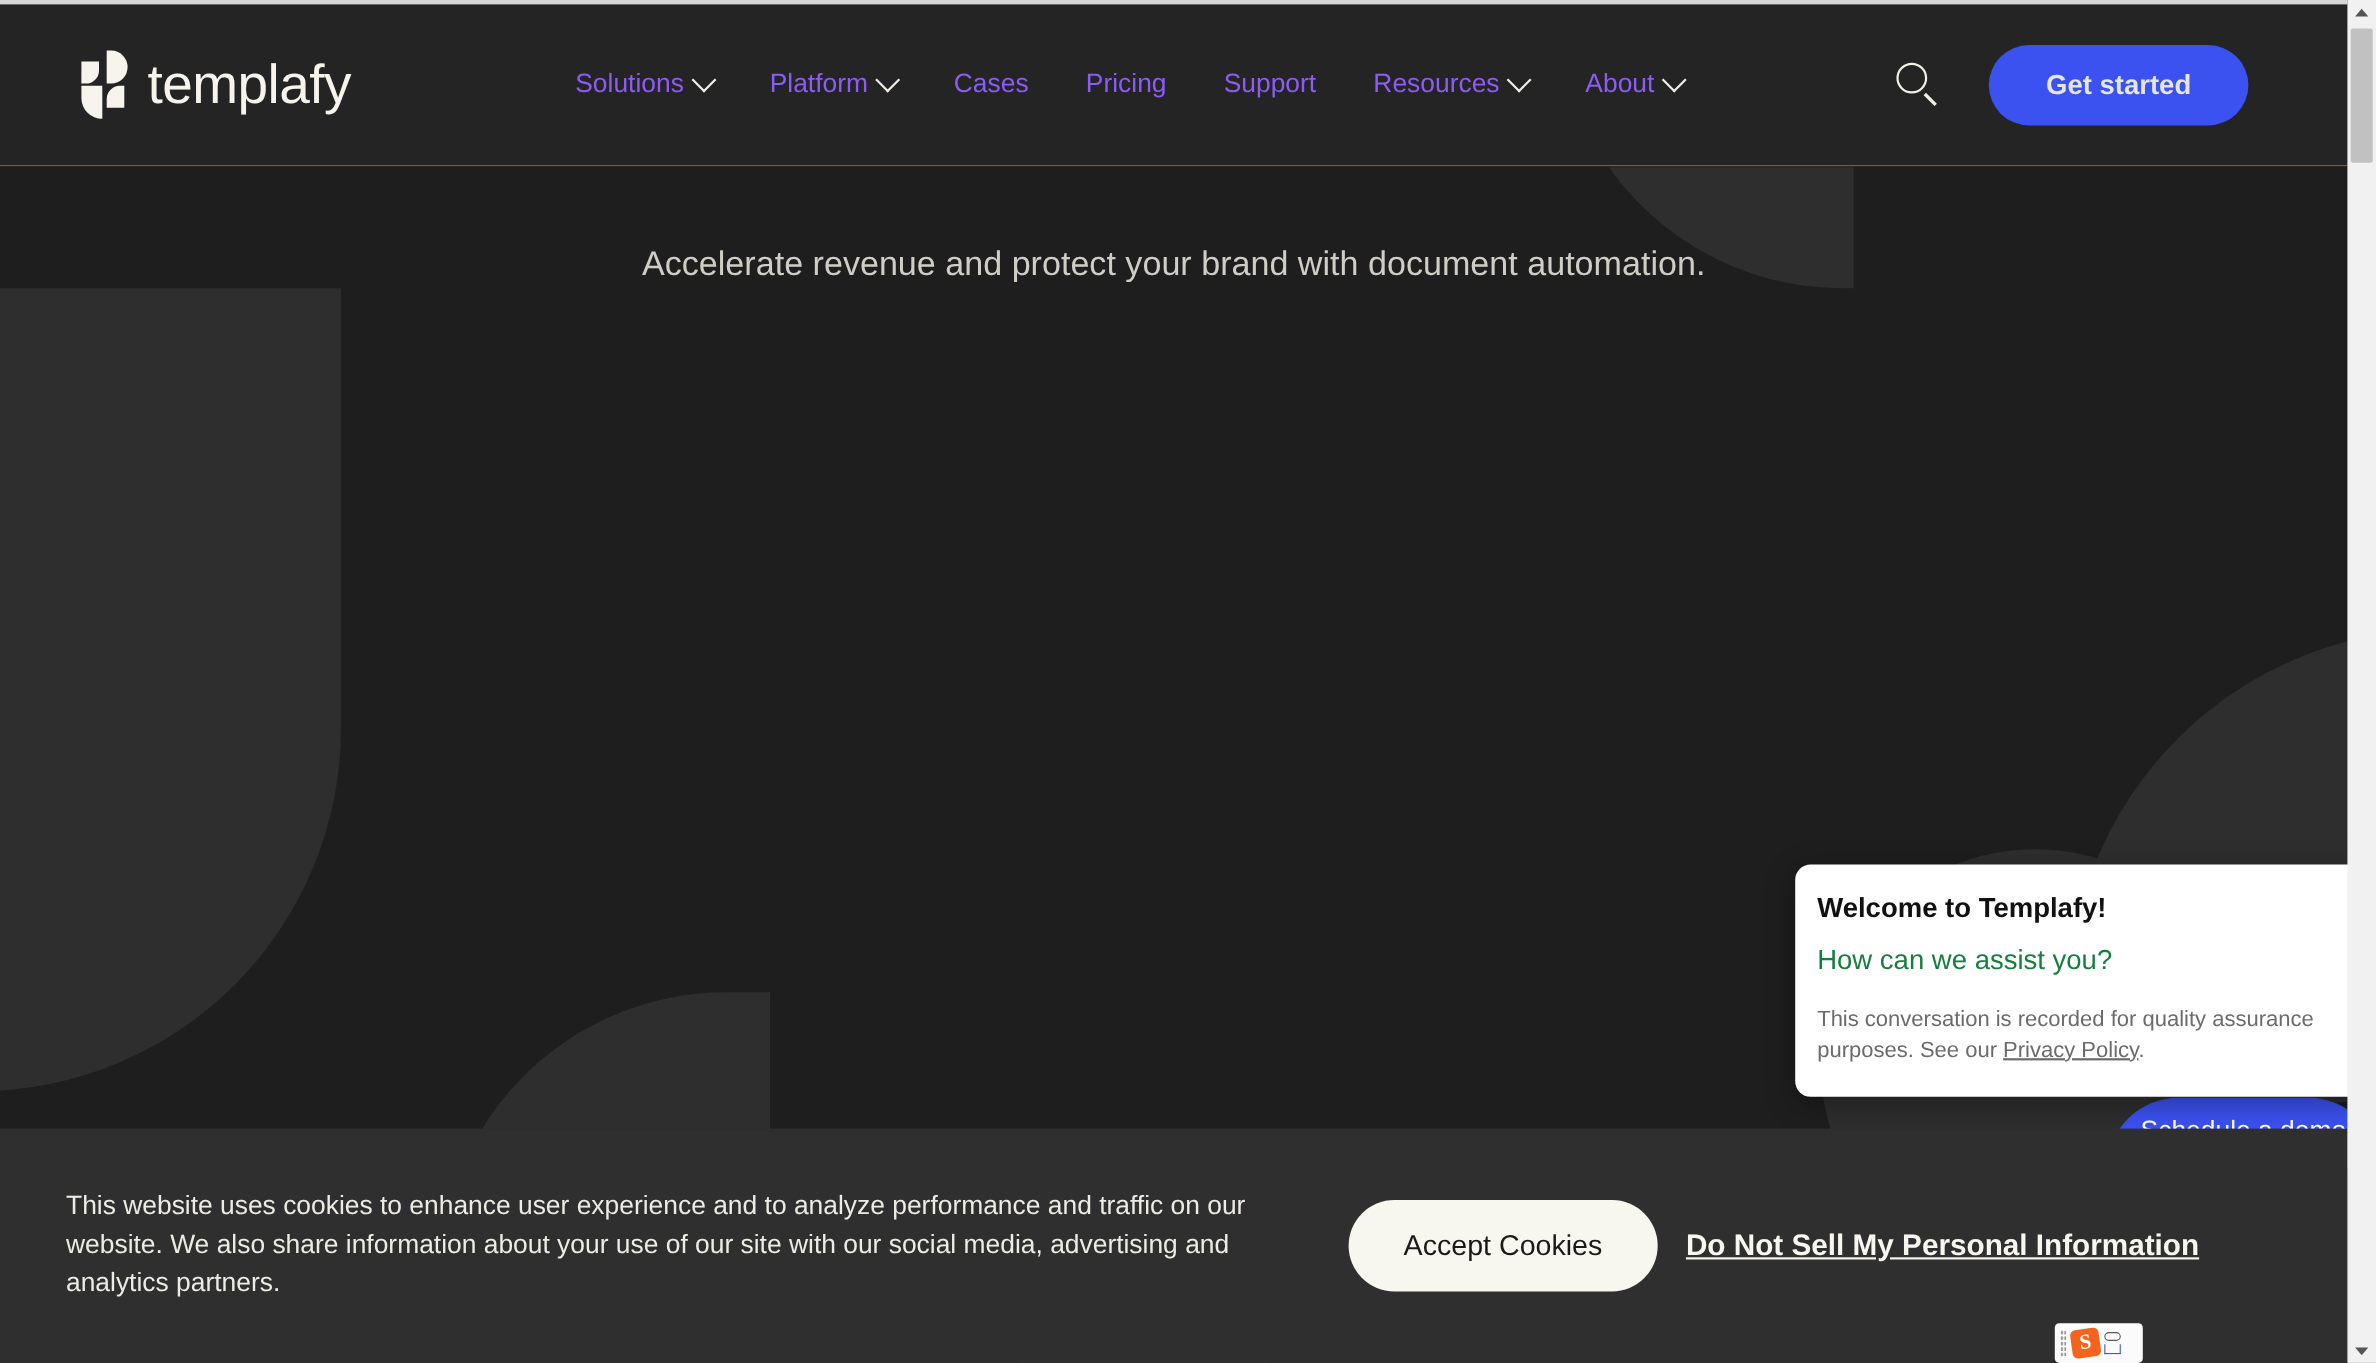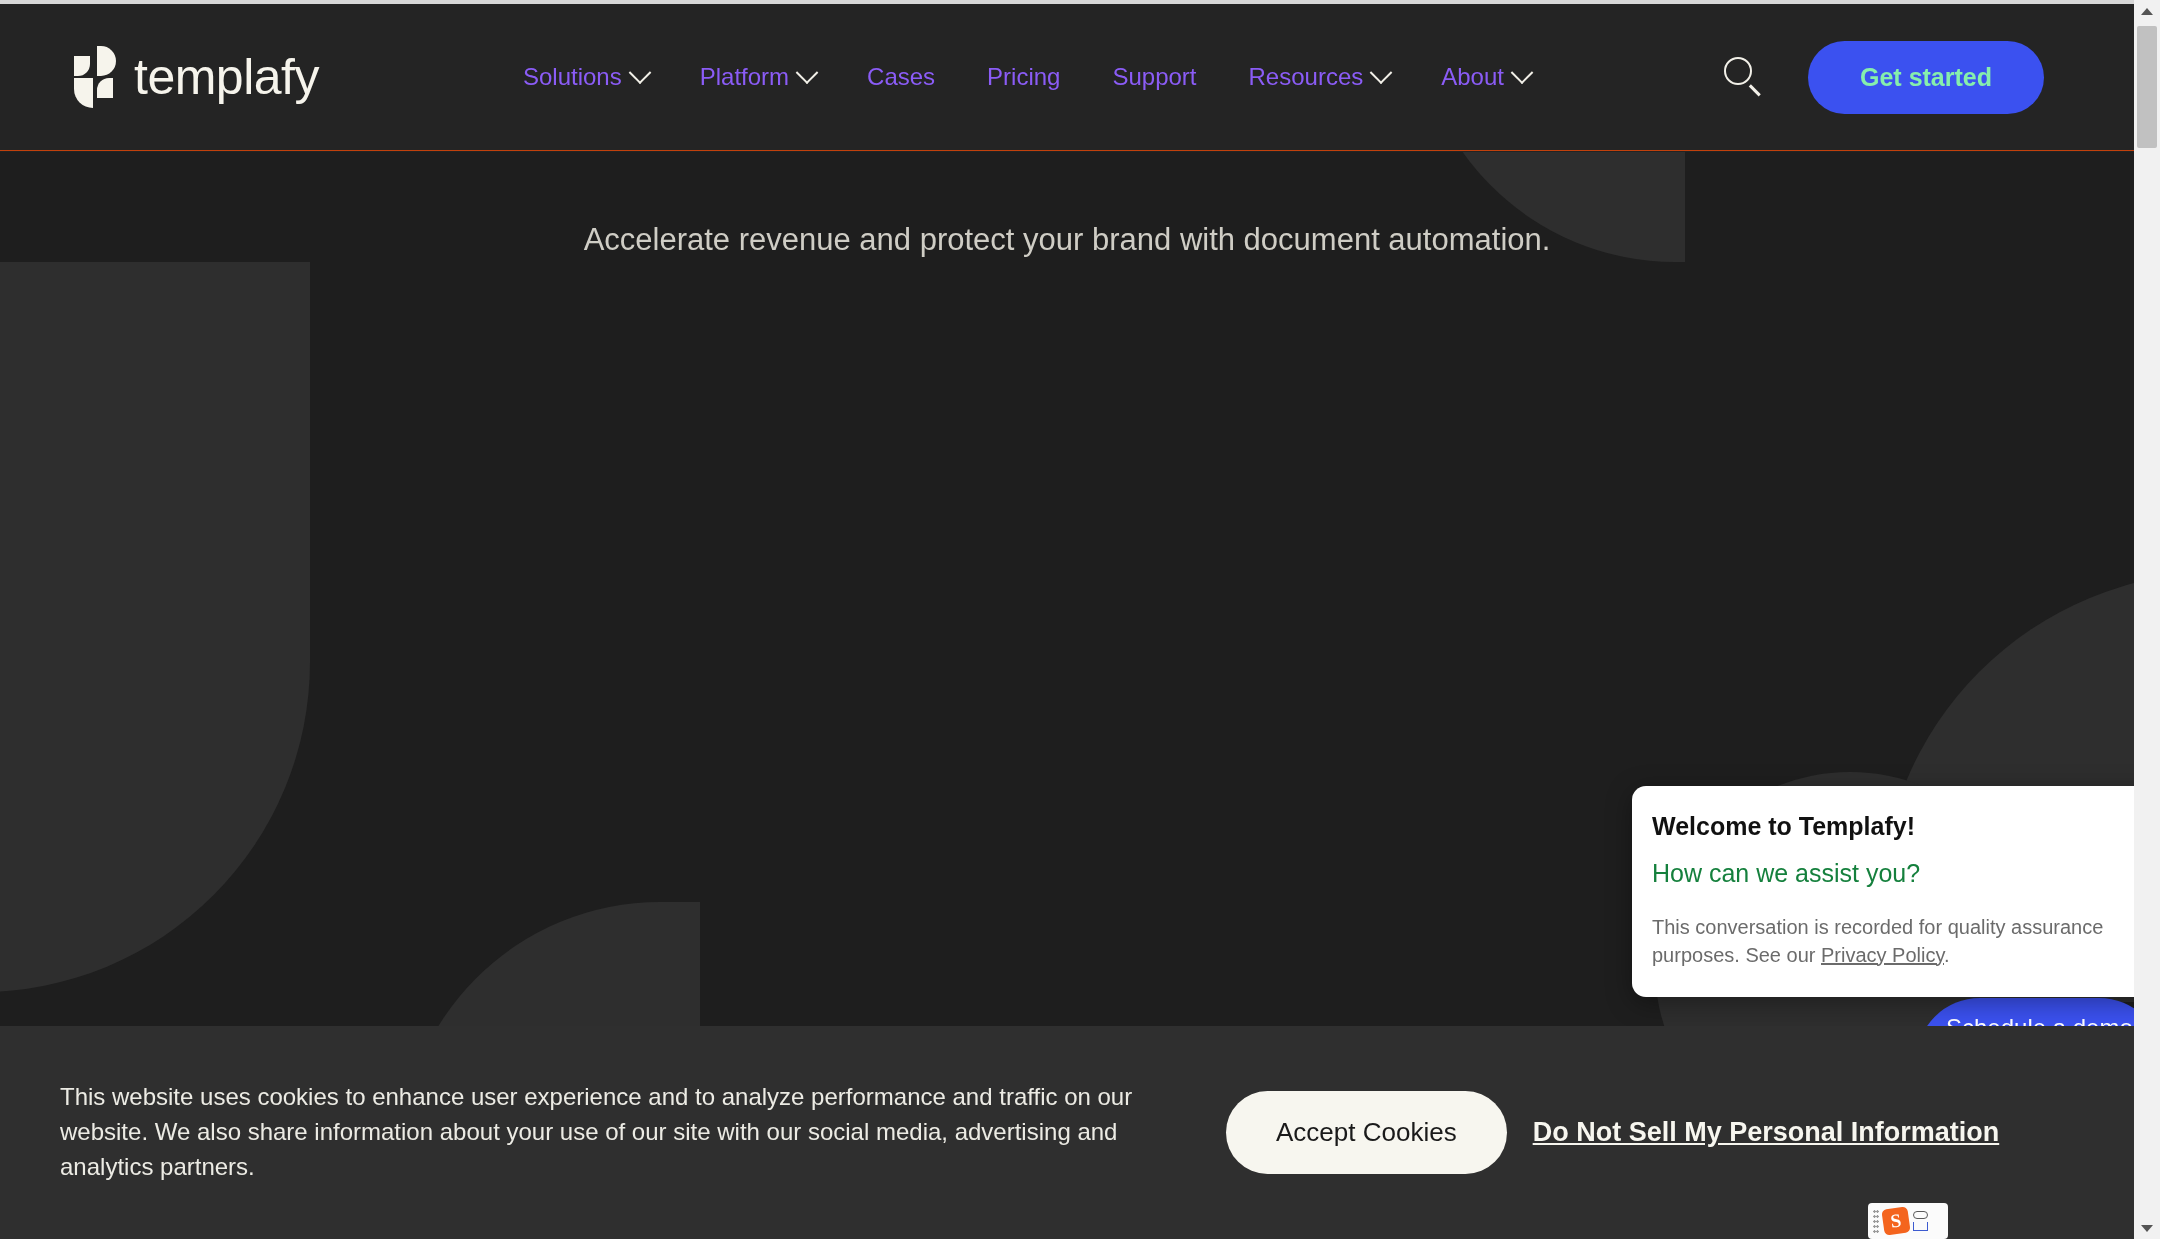--- a/index.html
+++ b/index.html
@@ -120,21 +120,21 @@
   .search-btn .handle {
     position: absolute;
     top: 29px; left: 28px;
     width: 14px; height: 2.5px;
     background: #f2f0e8;
     transform: rotate(45deg);
     transform-origin: left center;
   }
   .get-started-btn {
     background: #3b51f0;
-    color: #86efac;
+    color: #e5e5e5;
     font-size: 25px;
     font-weight: 700;
     border: none;
     border-radius: 999px;
     padding: 22px 52px;
     cursor: pointer;
     font-family: "Liberation Sans", sans-serif;
   }
 
   

